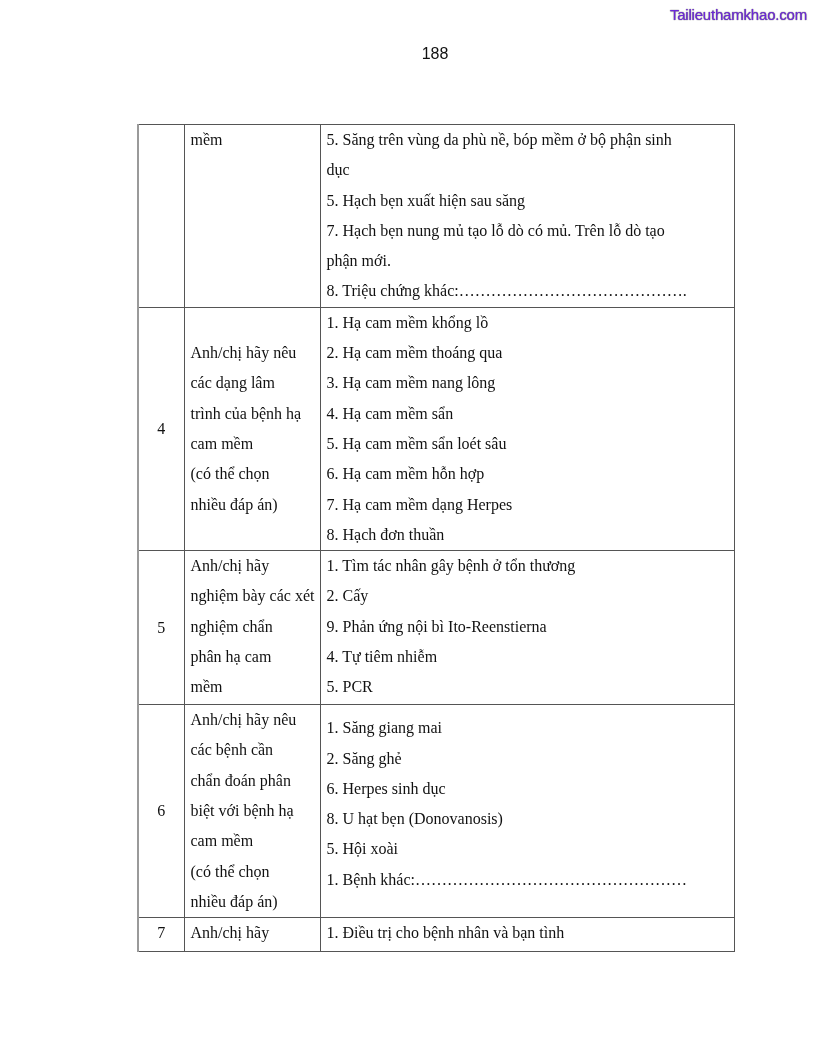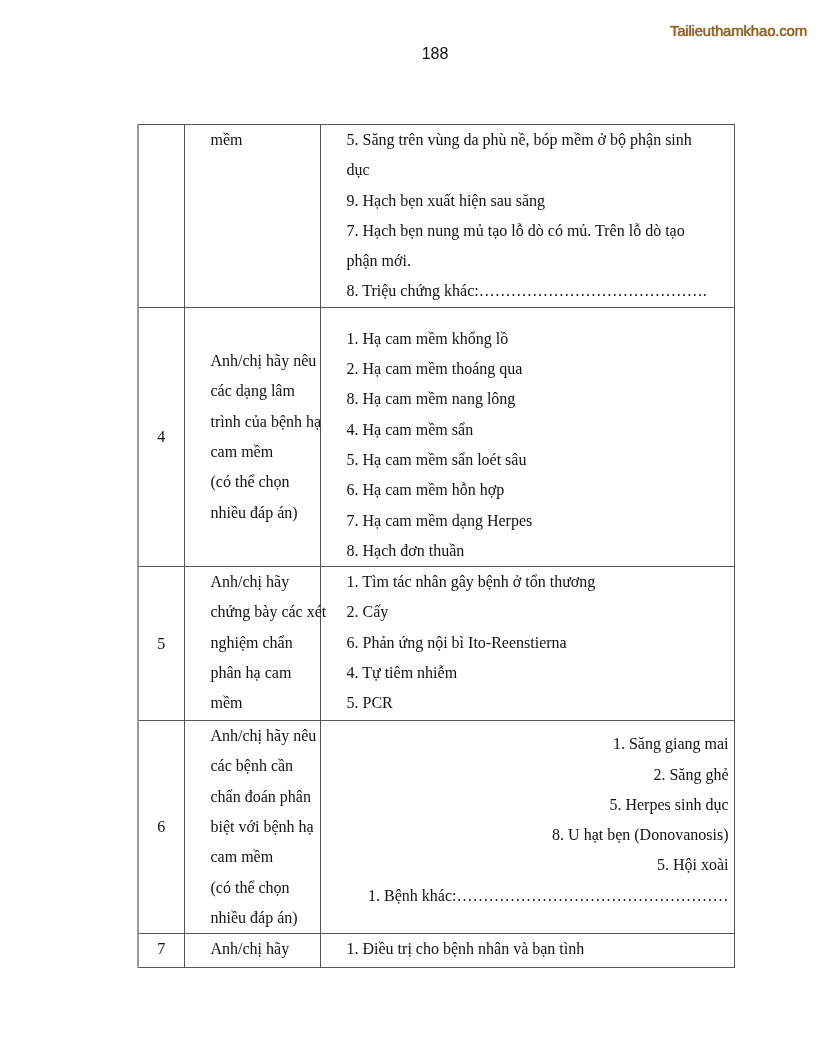--- a/index.html
+++ b/index.html
@@ -10,25 +10,25 @@
     body {
       width: 816px;
       height: 1056px;
       position: relative;
       overflow: hidden;
       font-family: "Liberation Serif", "DejaVu Serif", serif;
       color: #111111;
     }
     .watermark {
       position: absolute;
-      top: 22px;
+      top: 6px;
       right: 9px;
       font-family: "Liberation Sans", "DejaVu Sans", sans-serif;
       font-size: 15px;
-      color: #a16207;
+      color: #6d28d9;
       text-shadow: 0 0 1px #777777, 0 0 1px #777777;
       letter-spacing: -0.2px;
     }
     .page-number {
       position: absolute;
       top: 45px;
       left: 0;
       width: 870px;
       text-align: center;
       font-family: "Liberation Sans", "DejaVu Sans", sans-serif;
@@ -62,30 +62,29 @@
     }
     table.doc-table td.col-a {
       width: 414px;
     }
     .table-frame {
       border-left: 2px solid #9a9a9a !important;
     }
     .line {
       display: block;
       white-space: nowrap;
-      margin-left: 20px;
     }
     tr.row-cont td { height: 182px; }
     tr.row-4 td { height: 243px; }
     tr.row-5 td { height: 154px; }
     tr.row-6 td { height: 211px; }
     tr.row-7 td { height: 34px; }
-    tr.row-4 td.col-a { padding-top: 16px; }
+    tr.row-4 td.col-a { padding-top: 0px; }
     tr.row-4 td.col-q { vertical-align: middle; }
-    tr.row-6 td.col-a { vertical-align: middle; padding-bottom: 14px; text-align: right; }
+    tr.row-6 td.col-a { vertical-align: middle; padding-bottom: 14px; }
     tr.row-5 td.col-q, tr.row-5 td.col-a { vertical-align: top; }
     tr.row-7 td { vertical-align: top; }
     tr.row-7 td.col-num { vertical-align: top; }
   </style>
 </head>
 <body>
 
 <div class="watermark">Tailieuthamkhao.com</div>
 <div class="page-number">188</div>
 
@@ -95,21 +94,21 @@
     <tr class="row-cont">
       <td class="col-num table-frame">
         <span></span>
       </td>
       <td class="col-q">
         <span class="line">mềm</span>
       </td>
       <td class="col-a">
         <span class="line">5. Săng trên vùng da phù nề, bóp mềm ở bộ phận sinh</span>
         <span class="line">dục</span>
-        <span class="line">9. Hạch bẹn xuất hiện sau săng</span>
+        <span class="line">5. Hạch bẹn xuất hiện sau săng</span>
         <span class="line">7. Hạch bẹn nung mủ tạo lỗ dò có mủ. Trên lỗ dò tạo</span>
         <span class="line">phận mới.</span>
         <span class="line">8. Triệu chứng khác:…………………………………….</span>
       </td>
     </tr>
 
     <tr class="row-4">
       <td class="col-num table-frame">
         <span>4</span>
       </td>
@@ -117,44 +116,44 @@
         <span class="line">Anh/chị hãy nêu</span>
         <span class="line">các dạng lâm</span>
         <span class="line">trình của bệnh hạ</span>
         <span class="line">cam mềm</span>
         <span class="line">(có thể chọn</span>
         <span class="line">nhiều đáp án)</span>
       </td>
       <td class="col-a">
         <span class="line">1. Hạ cam mềm khổng lồ</span>
         <span class="line">2. Hạ cam mềm thoáng qua</span>
-        <span class="line">8. Hạ cam mềm nang lông</span>
+        <span class="line">3. Hạ cam mềm nang lông</span>
         <span class="line">4. Hạ cam mềm sẩn</span>
         <span class="line">5. Hạ cam mềm sẩn loét sâu</span>
         <span class="line">6. Hạ cam mềm hỗn hợp</span>
         <span class="line">7. Hạ cam mềm dạng Herpes</span>
         <span class="line">8. Hạch đơn thuần</span>
       </td>
     </tr>
 
     <tr class="row-5">
       <td class="col-num table-frame">
         <span>5</span>
       </td>
       <td class="col-q">
         <span class="line">Anh/chị hãy</span>
-        <span class="line">chứng bày các xét</span>
+        <span class="line">nghiệm bày các xét</span>
         <span class="line">nghiệm chẩn</span>
         <span class="line">phân hạ cam</span>
         <span class="line">mềm</span>
       </td>
       <td class="col-a">
         <span class="line">1. Tìm tác nhân gây bệnh ở tổn thương</span>
         <span class="line">2. Cấy</span>
-        <span class="line">6. Phản ứng nội bì Ito-Reenstierna</span>
+        <span class="line">9. Phản ứng nội bì Ito-Reenstierna</span>
         <span class="line">4. Tự tiêm nhiễm</span>
         <span class="line">5. PCR</span>
       </td>
     </tr>
 
     <tr class="row-6">
       <td class="col-num table-frame">
         <span>6</span>
       </td>
       <td class="col-q">
@@ -162,21 +161,21 @@
         <span class="line">các bệnh cần</span>
         <span class="line">chẩn đoán phân</span>
         <span class="line">biệt với bệnh hạ</span>
         <span class="line">cam mềm</span>
         <span class="line">(có thể chọn</span>
         <span class="line">nhiều đáp án)</span>
       </td>
       <td class="col-a">
         <span class="line">1. Săng giang mai</span>
         <span class="line">2. Săng ghẻ</span>
-        <span class="line">5. Herpes sinh dục</span>
+        <span class="line">6. Herpes sinh dục</span>
         <span class="line">8. U hạt bẹn (Donovanosis)</span>
         <span class="line">5. Hội xoài</span>
         <span class="line">1. Bệnh khác:……………………………………………</span>
       </td>
     </tr>
 
     <tr class="row-7">
       <td class="col-num table-frame">
         <span>7</span>
       </td>

